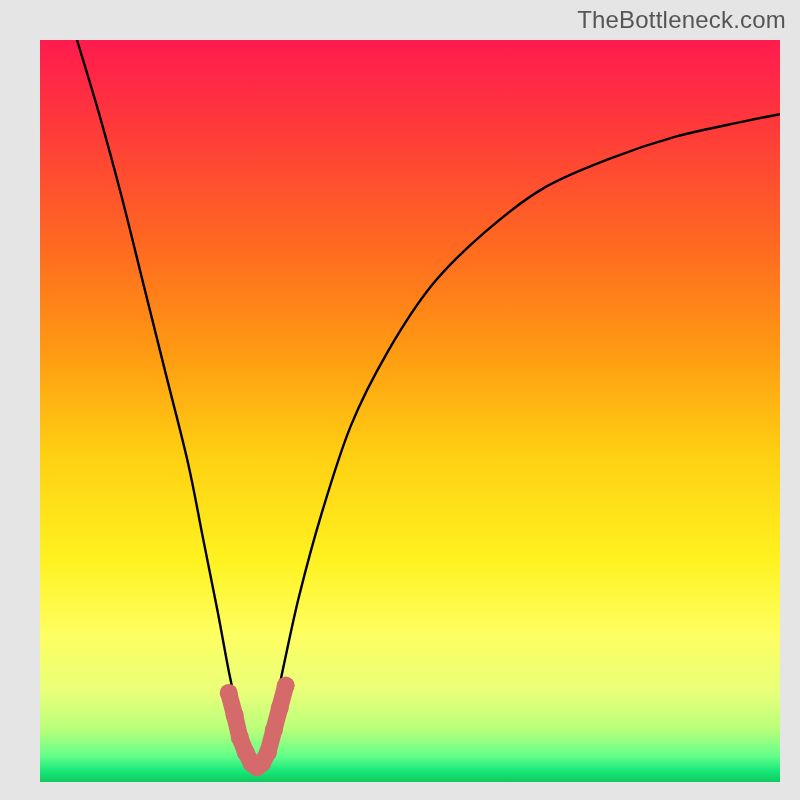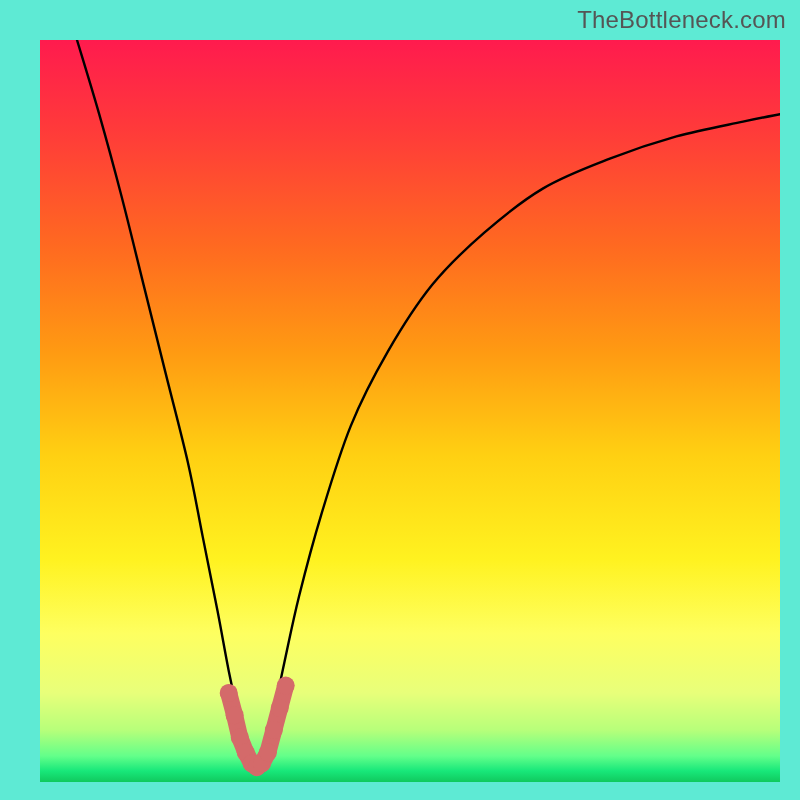--- a/index.html
+++ b/index.html
@@ -9,21 +9,21 @@
     height: 800px;
     background: #000;
     overflow: hidden;
   }
   .frame {
     position: absolute;
     left: 0;
     top: 0;
     width: 800px;
     height: 800px;
-    background: #5eead4;
+    background: #e5e5e5;
   }
   .plot {
     position: absolute;
     left: 40px;
     top: 40px;
     width: 740px;
     height: 742px;
   }
   svg {
     display: block;

